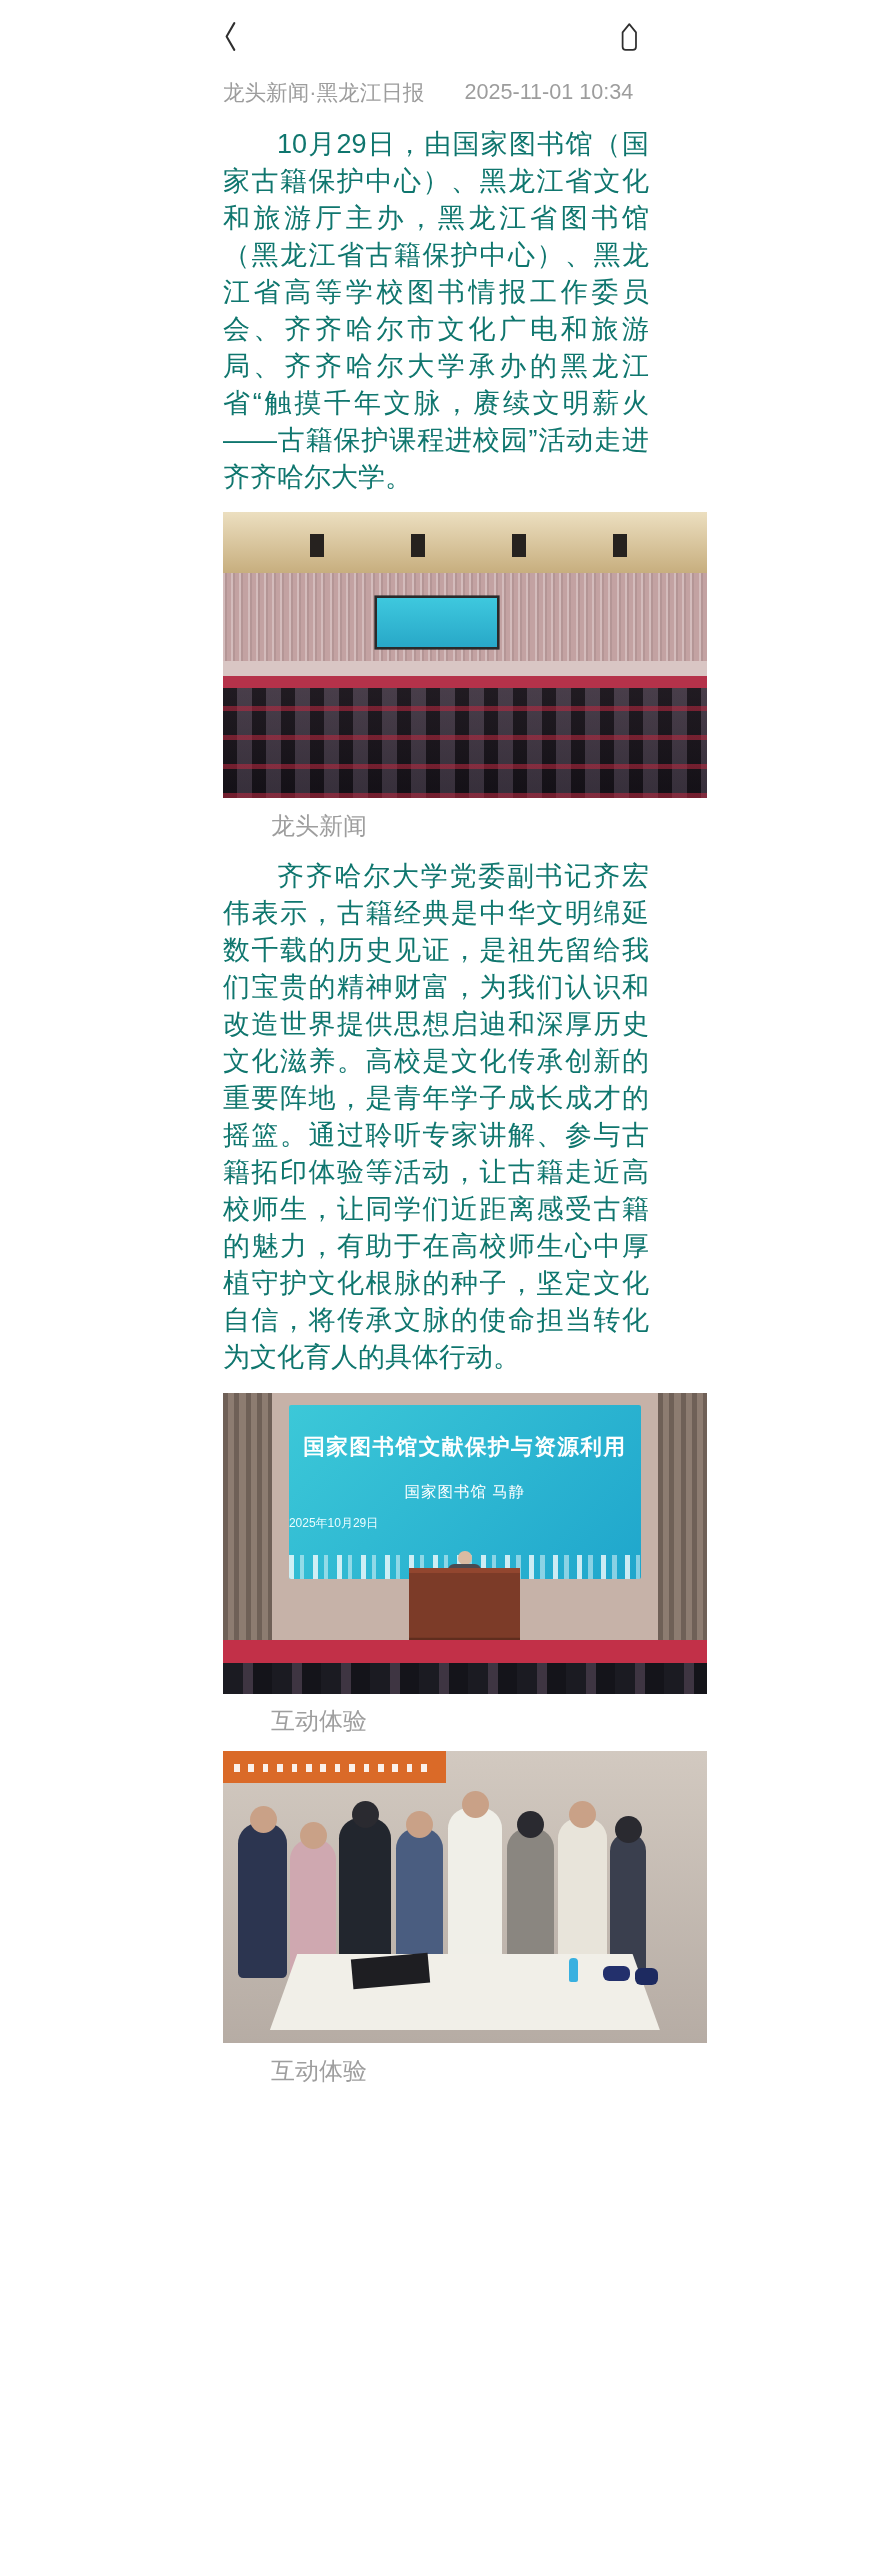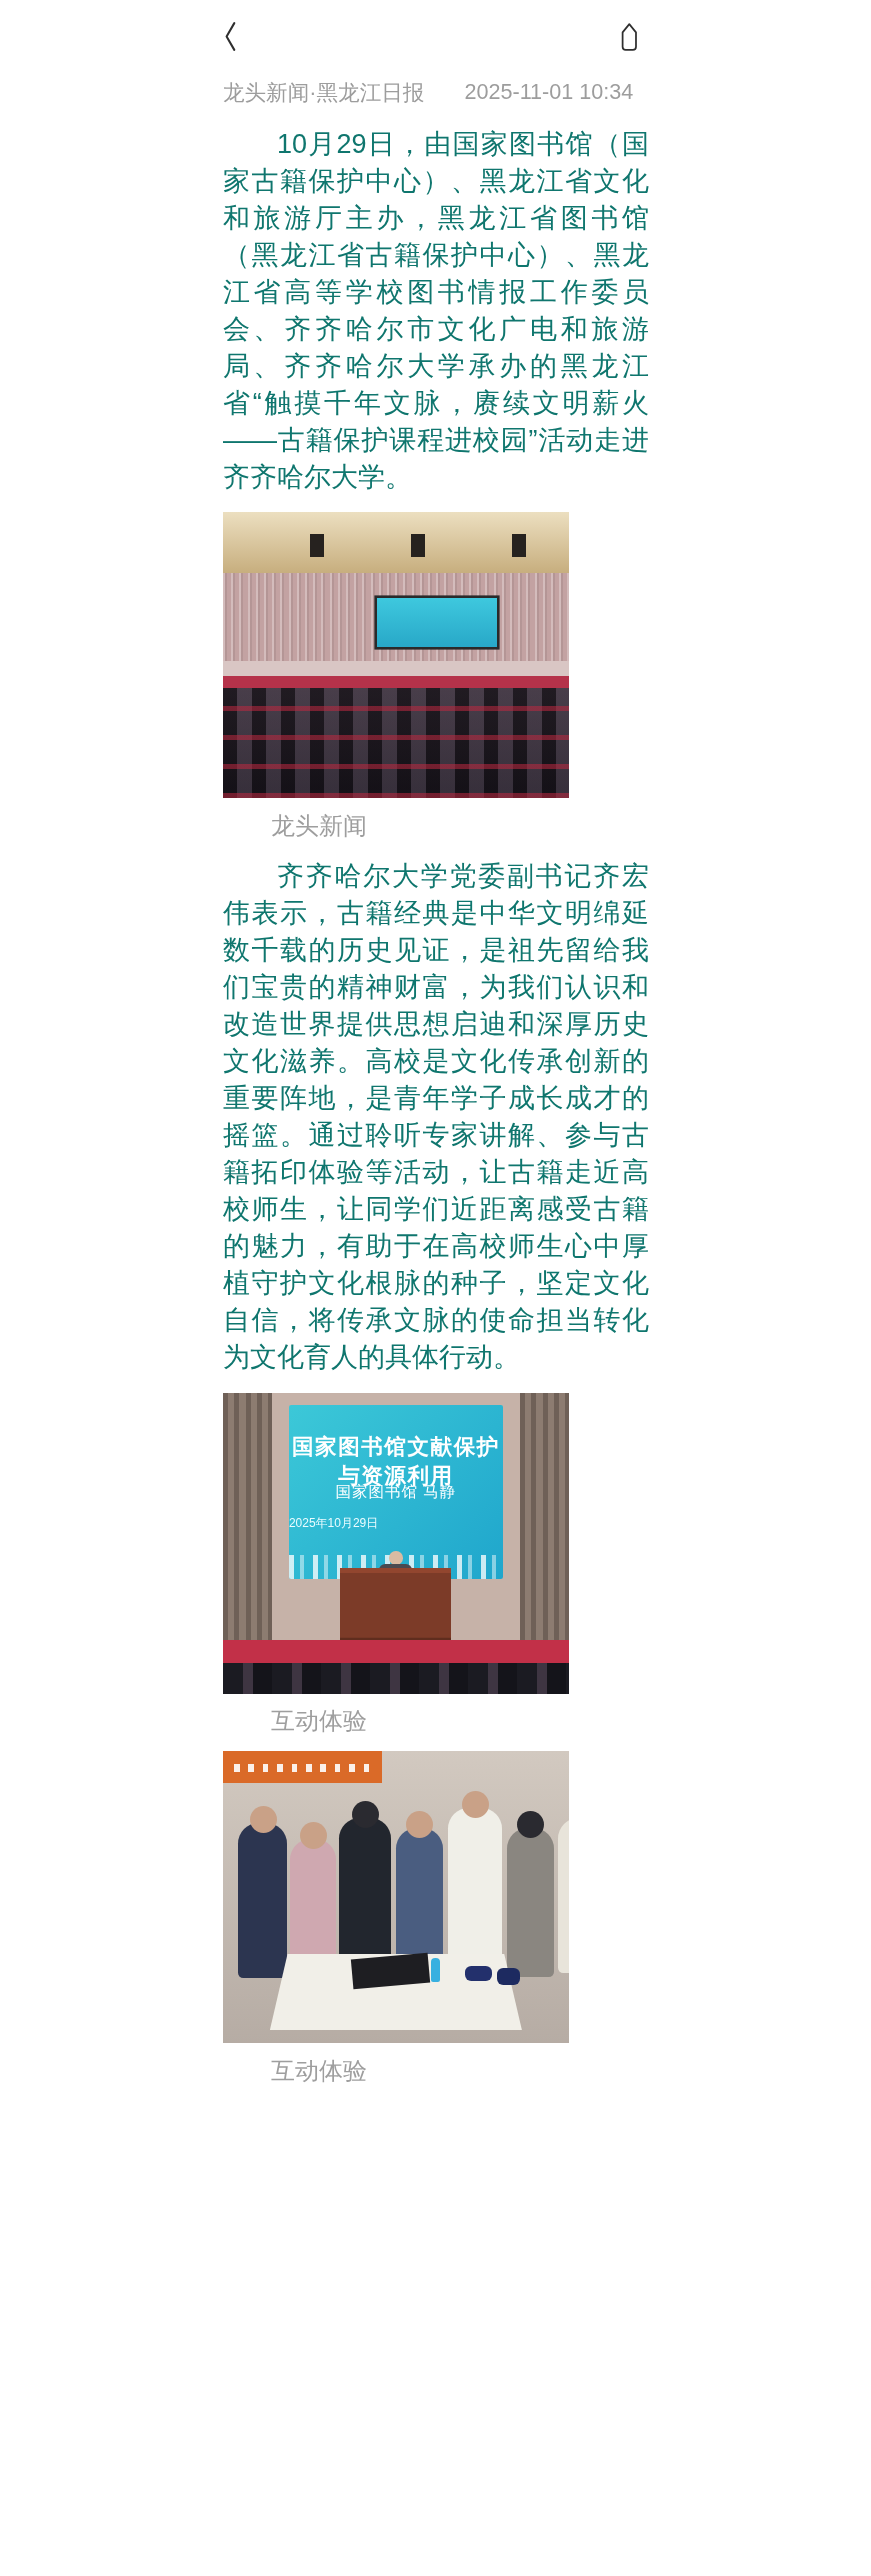--- a/index.html
+++ b/index.html
@@ -13,21 +13,21 @@
 
   
   .topbar { height:72px; display:flex; align-items:center; justify-content:space-between; padding:0 23px 0 13.4px; }
   .topbar svg { display:block; }
 
   
   .content { padding:0 13.4px; }
   .art-title { font-size:31px; line-height:57px; font-weight:700; color:#222; margin-top:9.3px; letter-spacing:0.5px; }
   .art-meta { margin-top:5.2px; display:flex; align-items:center; gap:40px; font-size:21.6px; color:#9d9d9d; height:30px; }
   .para { font-size:27px; line-height:37px; text-align:justify; text-indent:2em; color:#0f766e; margin-top:18.5px; }
-  .photo { width:346px; margin-top:16.5px; position:relative; overflow:hidden; background:#ddd;padding-left:32px; }
+  .photo { width:484px; margin-top:16.5px; position:relative; overflow:hidden; background:#ddd;padding-left:32px; }
   .caption { margin-top:12.4px; font-size:24px; line-height:29px; color:#9e9e9e; text-indent:2em; }
 
   
   .photo1 { height:286px; }
   .p1-ceiling { position:absolute; left:0; top:0; width:100%; height:61px;
     background:linear-gradient(#ecdfc0,#c7ae7e); }
   .p1-lights { position:absolute; left:0; top:21.6px; width:100%; height:23px;
     background:repeating-linear-gradient(90deg, transparent 0 87px, #26221f 87px 101px); }
   .p1-wall { position:absolute; left:0; top:61px; width:100%; height:89px;
     background:#c3a2a2;

